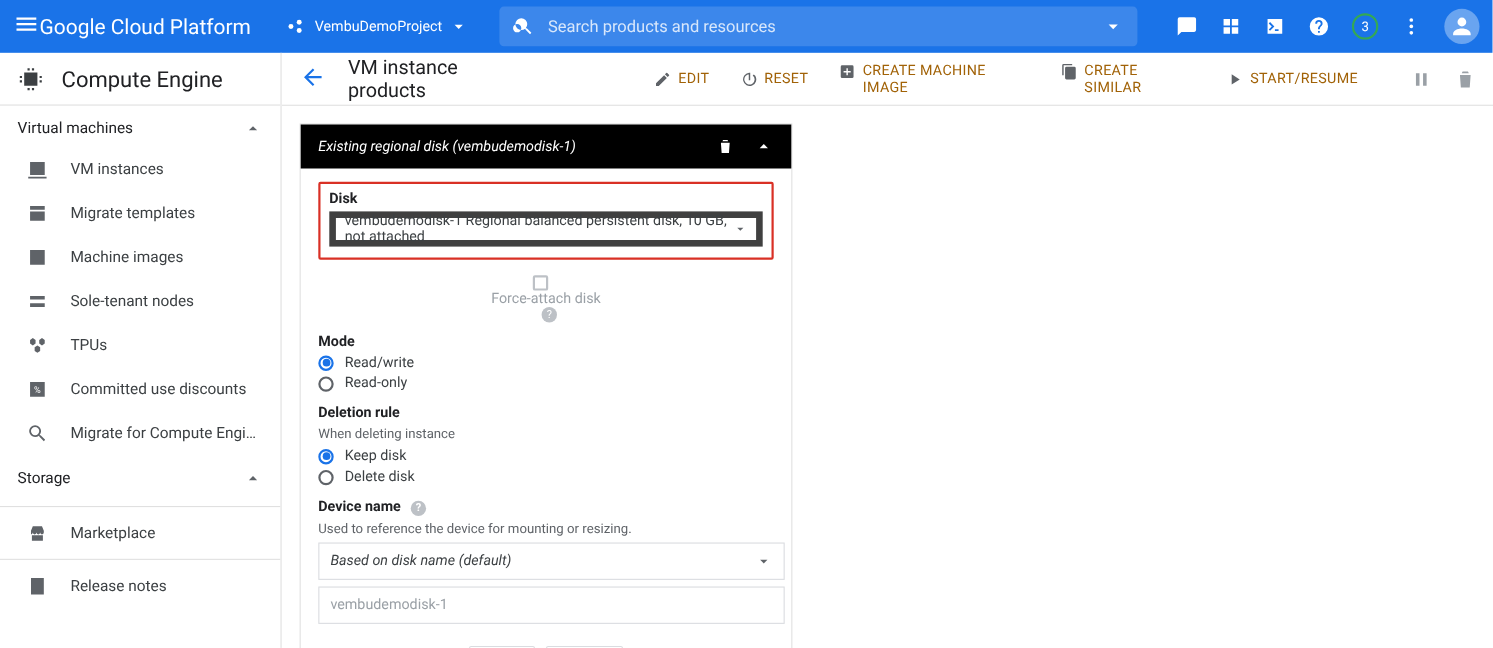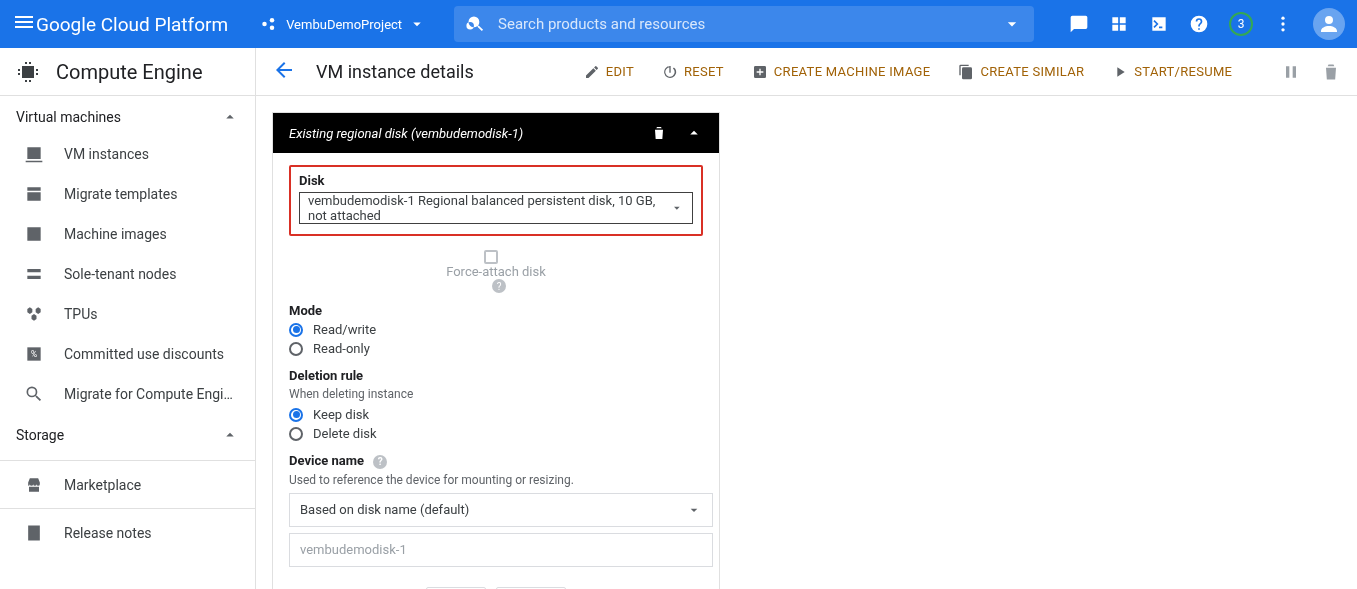--- a/index.html
+++ b/index.html
@@ -47,31 +47,31 @@
 .panel-header { background: #000000; color: #fff; height: 40px; display: flex; align-items: center; padding: 0 16px; font-size: 13px; font-style: italic; }
 .panel-header .ph-title { flex: 1; }
 .panel-header .ph-icon { cursor: pointer; margin-left: 18px; }
 .panel-body { padding: 12px 16px 16px; }
 
 .field-group { margin-bottom: 12px; }
 .field-label { font-size: 13px; color: #202124; font-weight: 700; margin-bottom: 4px; }
 .field-help { font-size: 12px; color: #5f6368; margin-bottom: 6px; }
 
 .disk-box { border: 2px solid #d93025; padding: 6px 8px 10px; border-radius: 2px; }
-.disk-select { border: 1px solid #404040; height: 32px; display: flex; align-items: center; padding: 0 8px; font-size: 13px; color: #3c4043; cursor: pointer; justify-content: space-between; margin-top: 4px; }
+.disk-select { border: 6px solid #404040; height: 32px; display: flex; align-items: center; padding: 0 8px; font-size: 13px; color: #3c4043; cursor: pointer; justify-content: space-between; margin-top: 4px; }
 
 .checkbox-row { display: flex; align-items: center; font-size: 13px; color: #9aa0a6; margin: 14px 0 10px; flex-direction: column; }
 .checkbox-row .cbx { width: 14px; height: 14px; border: 2px solid #bdc1c6; margin-right: 10px; border-radius: 2px; }
 
 .radio-row { display: flex; align-items: center; font-size: 13px; color: #3c4043; margin-bottom: 4px; cursor: pointer; }
 .radio { width: 14px; height: 14px; border: 2px solid #5f6368; border-radius: 50%; margin-right: 10px; display: flex; align-items: center; justify-content: center; }
 .radio.checked { border-color: #1a73e8; }
 .radio.checked::after { content: ""; width: 7px; height: 7px; background: #1a73e8; border-radius: 50%; }
 
-.select-box { border: 1px solid #dadce0; height: 34px; display: flex; align-items: center; padding: 0 10px; font-size: 13px; color: #3c4043; cursor: pointer; justify-content: space-between; width: 424px; }
+.select-box { border: 1px solid #dadce0; height: 34px; display: flex; align-items: center; padding: 0 10px; font-size: 13px; color: #3c4043; cursor: pointer; justify-content: space-between; width: 424px; font-style: italic; }
 .text-input { border: 1px solid #dadce0; height: 34px; padding: 0 10px; font-size: 13px; color: #9aa0a6; width: 424px; margin-top: 6px; display: flex; align-items: center; }
 
 .panel-actions { margin-top: 20px; display: flex; gap: 10px; justify-content: center; }
 .btn { border: 1px solid #dadce0; background: #fff; padding: 6px 14px; font-size: 13px; color: #3c4043; cursor: pointer; border-radius: 2px; }
 
 .help-icon { width: 14px; height: 14px; border-radius: 50%; background: #bdc1c6; display: inline-flex; align-items: center; justify-content: center; font-size: 10px; color: #fff; margin-left: 6px; }
 </style>
 </head>
 <body>
 
@@ -225,21 +225,21 @@
   </div>
 
   <div class="main">
 
     <div class="toolbar">
       <div class="back">
         <svg width="24" height="24" viewBox="0 0 24 24" fill="#1a73e8">
             <path d="M20 11H7.83l5.59-5.59L12 4l-8 8 8 8 1.41-1.41L7.83 13H20z"></path>
           </svg>
       </div>
-      <div class="page-title">VM instance details</div>
+      <div class="page-title">VM instance products</div>
       <div style="width:70px"></div>
       <div class="tb-action">
         <svg width="16" height="16" viewBox="0 0 24 24">
             <path d="M3 17.25V21h3.75L17.81 9.94l-3.75-3.75zM20.71 7.04a1 1 0 000-1.41l-2.34-2.34a1 1 0 00-1.41 0l-1.83 1.83 3.75 3.75z"></path>
           </svg>
         <span>EDIT</span>
       </div>
       <div class="tb-action">
         <svg width="16" height="16" viewBox="0 0 24 24">
             <path d="M13 3h-2v10h2zm4.83 2.17l-1.42 1.42A7 7 0 1112 5V3a9 9 0 107.83 4.17z"></path>

